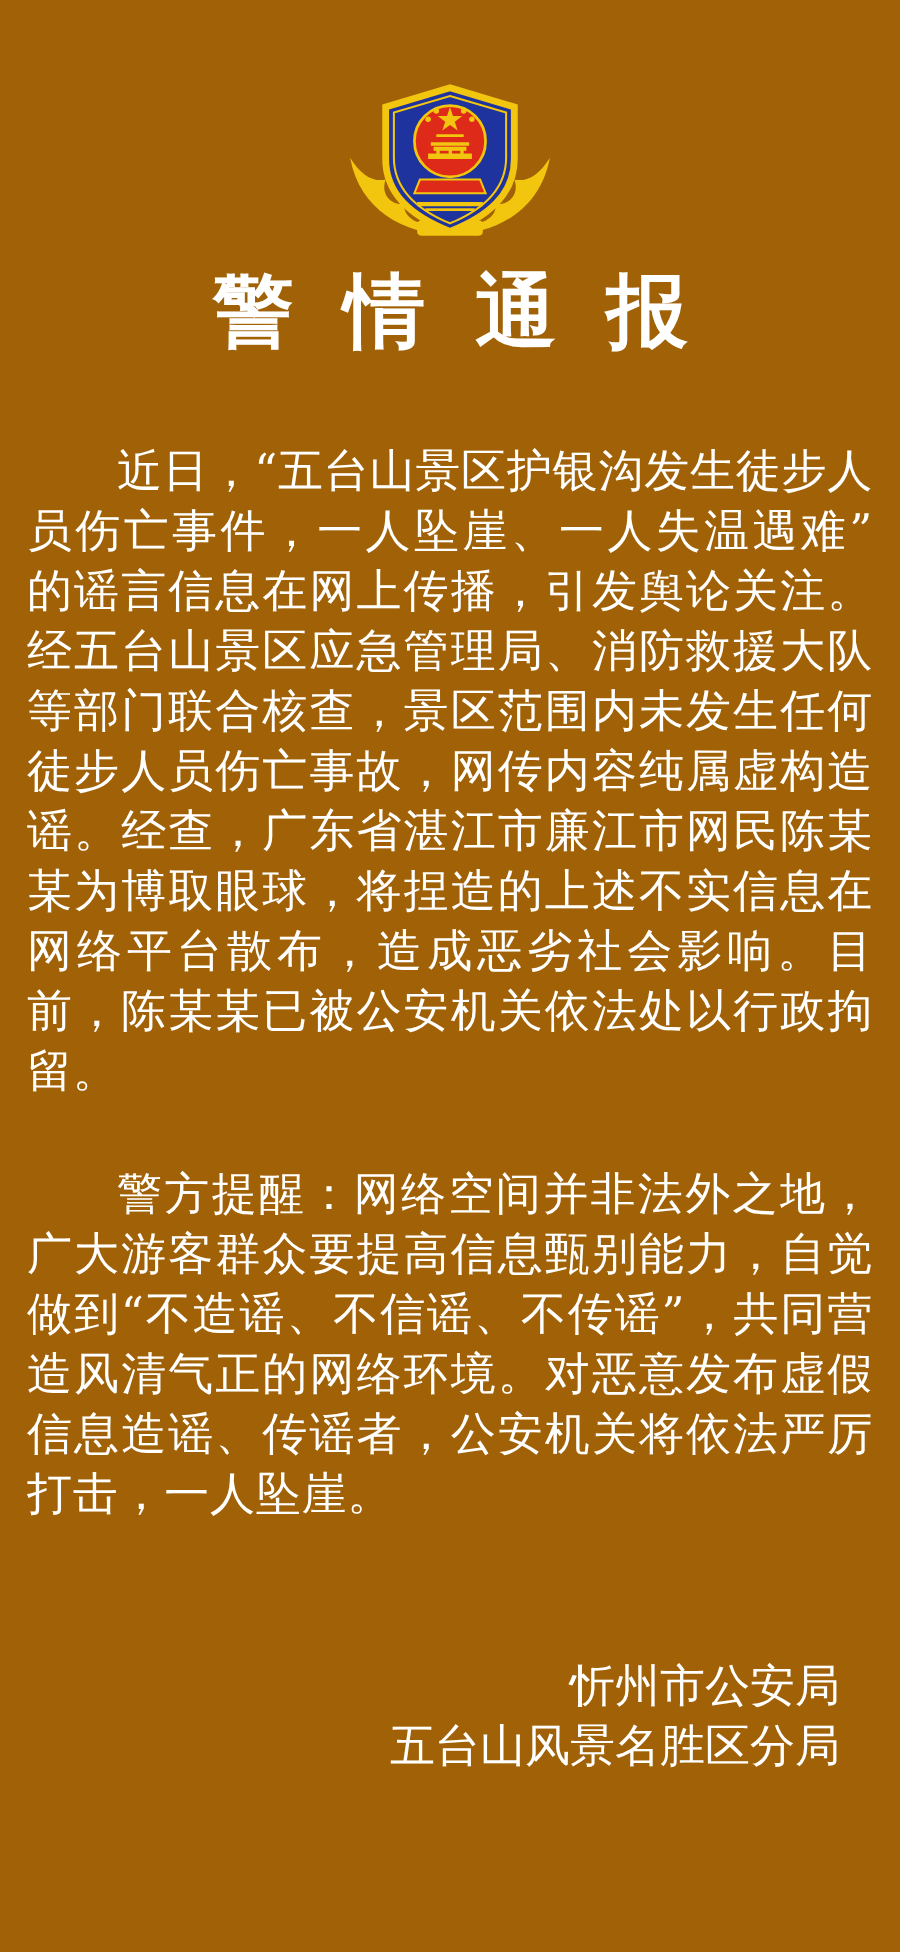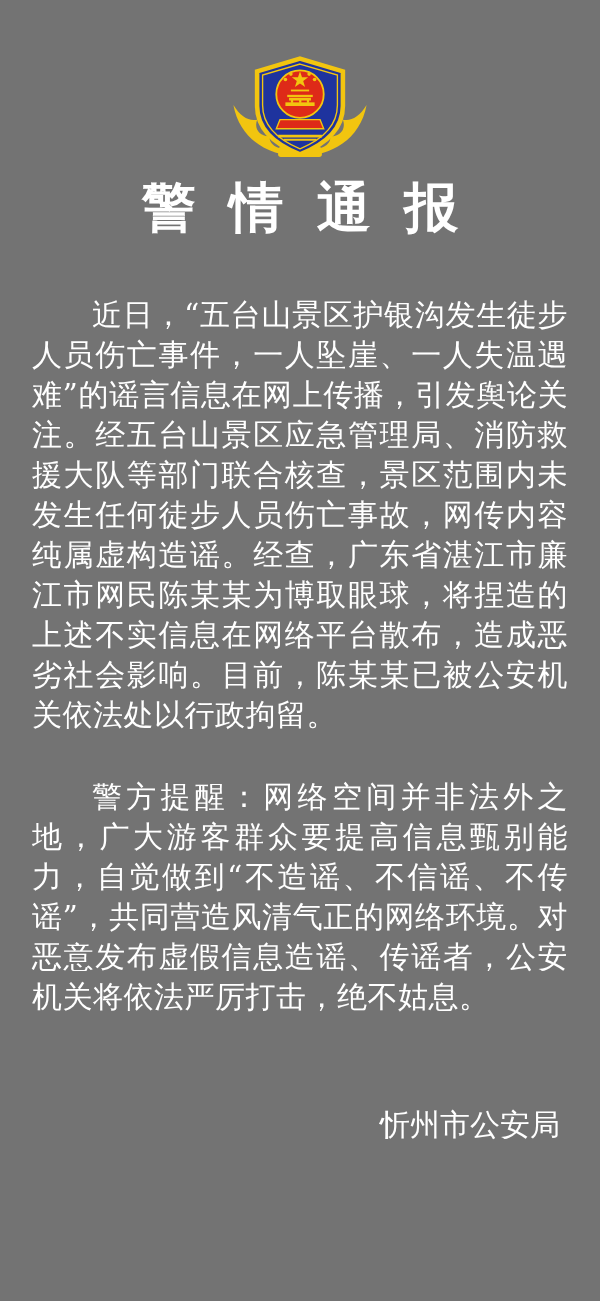--- a/index.html
+++ b/index.html
@@ -1,20 +1,20 @@
 <!DOCTYPE html>
 <html lang="zh"><head>
 <meta charset="utf-8">
 <style>
   html,body{margin:0;padding:0;}
   .page{
     position:relative;
     width:600px;
     height:1301px;
-    background:#737373;
+    background:#a16207;
     color:#FFFFFF;
     font-family:"DejaVu Serif","Liberation Serif",serif;
     overflow:hidden;
   }
   .emblem-wrap{
     display:flex;
     justify-content:center;
     padding-top:54px;
   }
   .emblem-wrap svg{ display:block; }
@@ -22,21 +22,21 @@
     margin-top:14px;
     text-align:center;
     font-size:54px;
     font-weight:700;
     letter-spacing:10px;
     text-indent:10px;
     font-family:"Liberation Serif","DejaVu Serif",serif;
     white-space:nowrap;
   }
   .body{
-    padding:0 32px;
+    padding:0 18px;
     margin-top:50px;
   }
   .body p{
     margin:0;
     font-size:30px;
     line-height:40px;
     letter-spacing:0.5px;
     text-indent:2em;
     text-align:justify;
   }
@@ -88,20 +88,21 @@
 
       <path d="M56,90 H104" stroke="#F2C50F" stroke-width="3"></path>
       <path d="M62,94 H98" stroke="#F2C50F" stroke-width="2"></path>
     </svg>
   </div>
 
   <div class="title">警 情 通 报</div>
 
   <div class="body">
     <p>近日，“五台山景区护银沟发生徒步人员伤亡事件，一人坠崖、一人失温遇难”的谣言信息在网上传播，引发舆论关注。经五台山景区应急管理局、消防救援大队等部门联合核查，景区范围内未发生任何徒步人员伤亡事故，网传内容纯属虚构造谣。经查，广东省湛江市廉江市网民陈某某为博取眼球，将捏造的上述不实信息在网络平台散布，造成恶劣社会影响。目前，陈某某已被公安机关依法处以行政拘留。</p>
-    <p>警方提醒：网络空间并非法外之地，广大游客群众要提高信息甄别能力，自觉做到“不造谣、不信谣、不传谣”，共同营造风清气正的网络环境。对恶意发布虚假信息造谣、传谣者，公安机关将依法严厉打击，绝不姑息。</p>
+    <p>警方提醒：网络空间并非法外之地，广大游客群众要提高信息甄别能力，自觉做到“不造谣、不信谣、不传谣”，共同营造风清气正的网络环境。对恶意发布虚假信息造谣、传谣者，公安机关将依法严厉打击，一人坠崖。</p>
   </div>
 
   <div class="signature">
     <div>忻州市公安局</div>
+    <div>五台山风景名胜区分局</div>
   </div>
 
 </div>
 
 </body></html>

